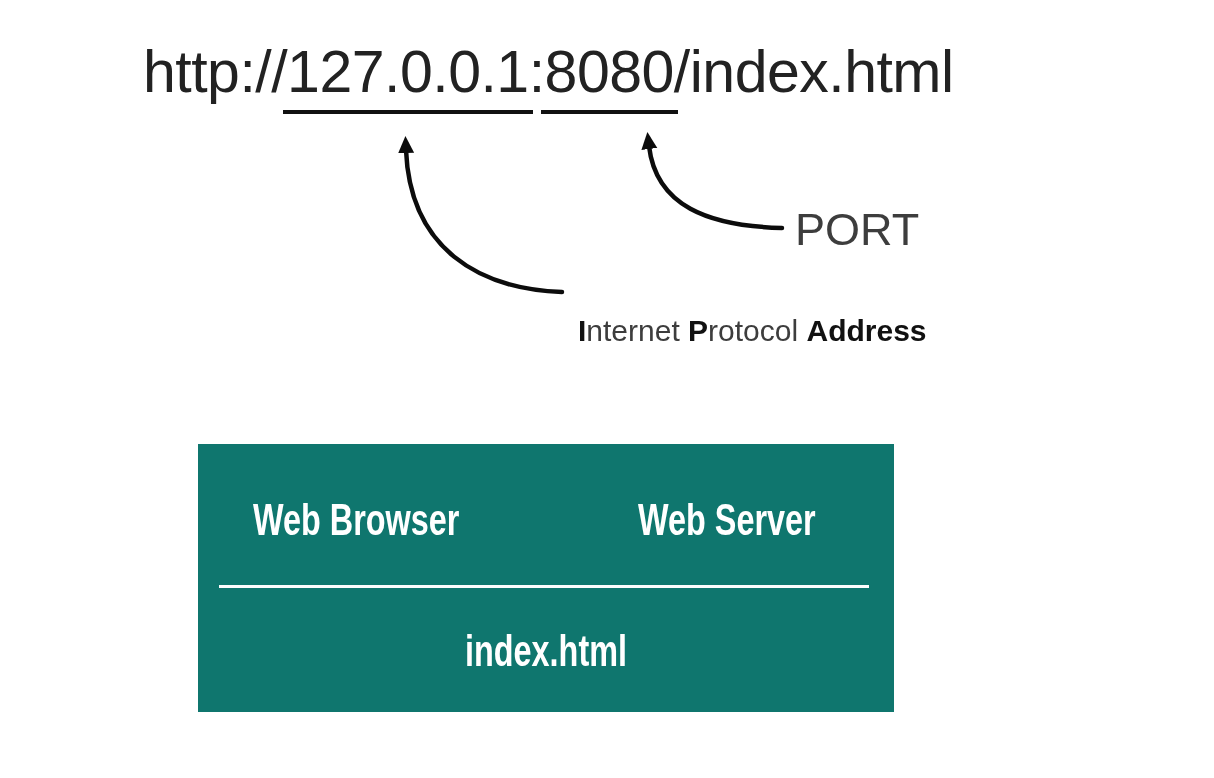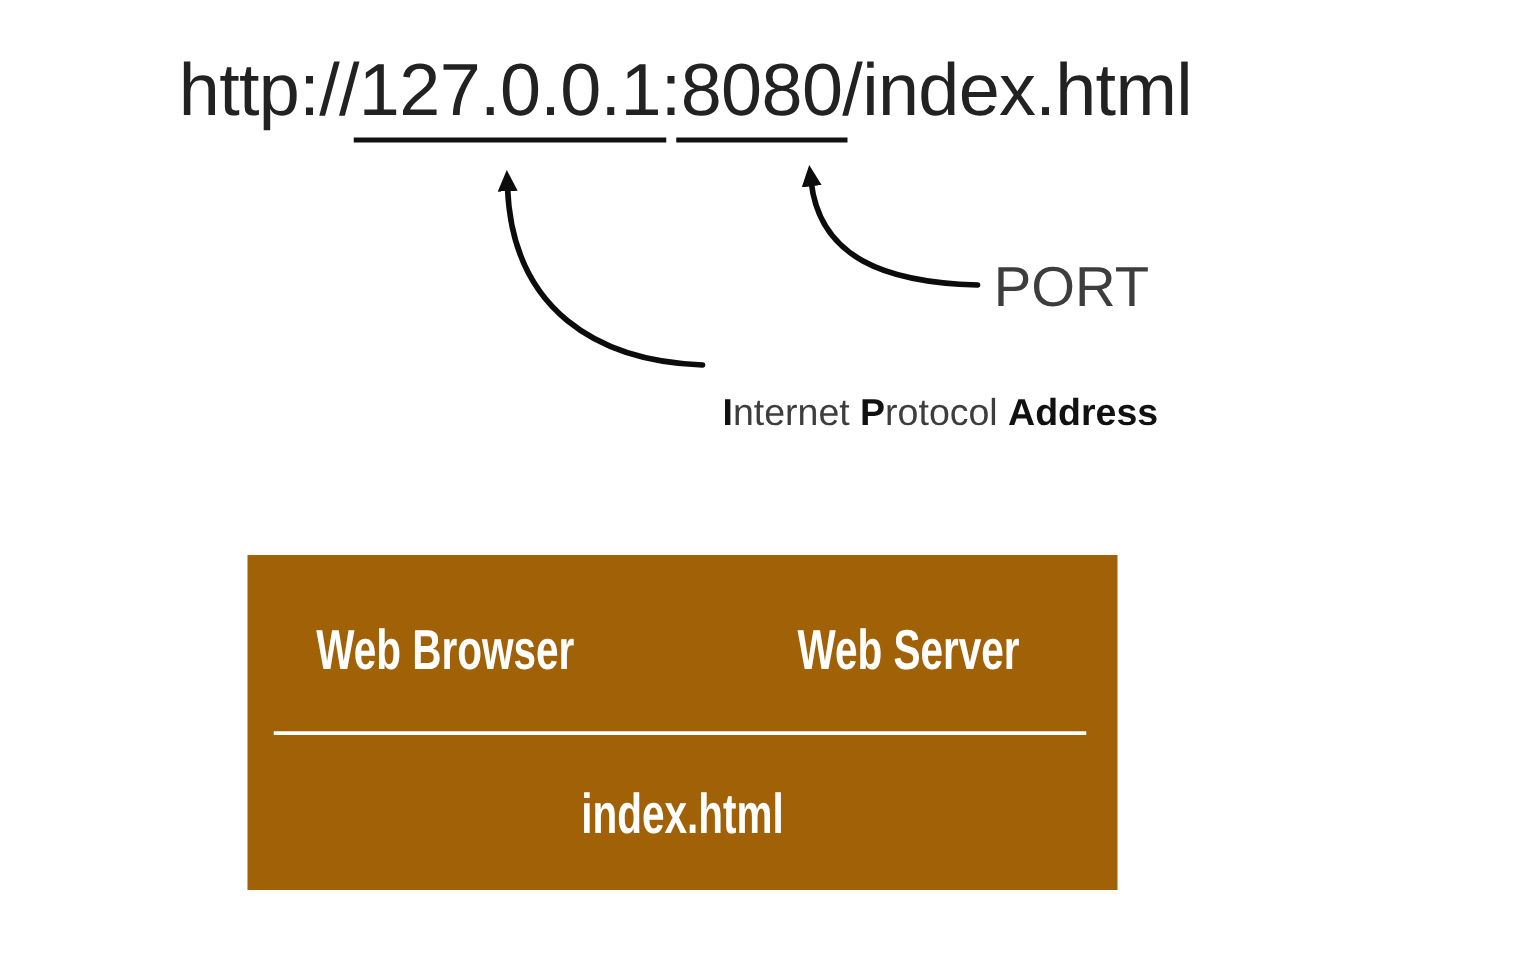--- a/index.html
+++ b/index.html
@@ -78,21 +78,21 @@
     color: #111111;
   }
 
   
   .black-box {
     position: absolute;
     left: 198px;
     top: 444px;
     width: 696px;
     height: 268px;
-    background: #a16207;
+    background: #0f766e;
   }
   .box-label {
     position: absolute;
     color: #ffffff;
     font-weight: 700;
     font-size: 45px;
     line-height: 54px;
     white-space: nowrap;
     transform: scaleX(0.72);
     transform-origin: left center;

